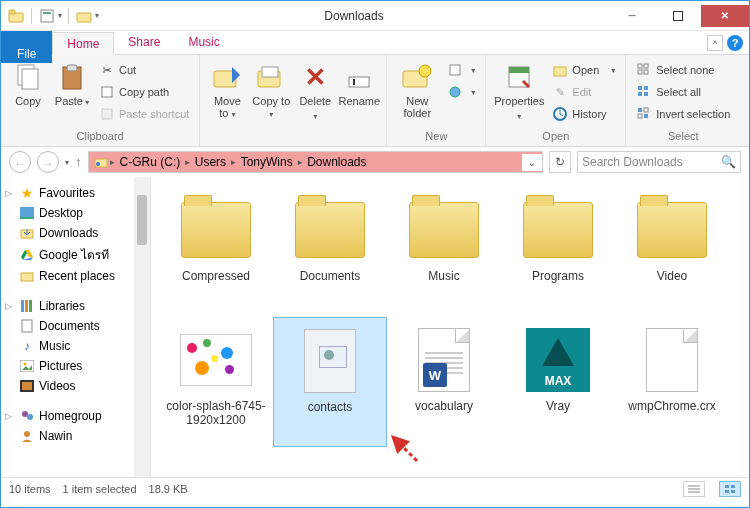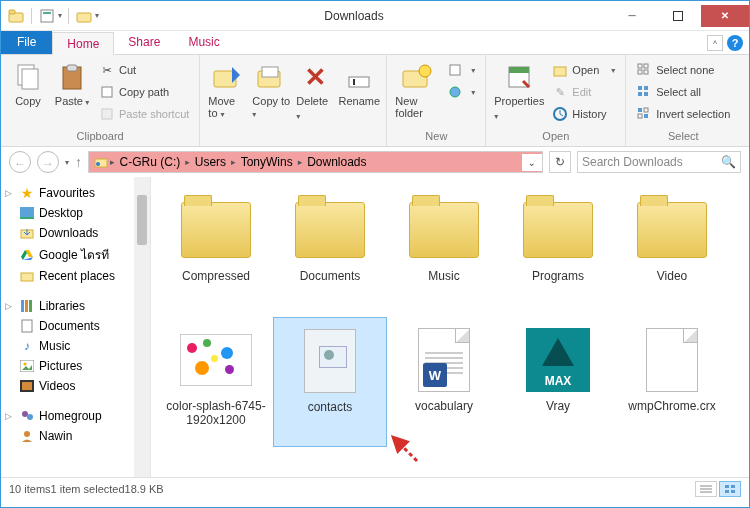--- a/index.html
+++ b/index.html
@@ -13,34 +13,34 @@
 .titlebar .title { flex: 1; text-align: center; font-size: 12px; color: #333; }
 .titlebar .winbtns { display: flex; }
 .titlebar .winbtn { width: 46px; height: 22px; display: flex; align-items: center; justify-content: center; font-size: 10px; color: #333; }
 .titlebar .winbtn.close { background: #c75050; color: #fff; width: 48px; }
 .titlebar .winbtn.close:before { content: "✕"; font-weight: bold; }
 .titlebar .winbtn.min:before { content: "─"; }
 .titlebar .winbtn.max svg { stroke: #333; }
 
 
 .tabs { height: 24px; display: flex; align-items: stretch; background: #fff; border-bottom: 1px solid #dadada; font-size: 12px; position: relative; }
-.tab-file { background: #1979ca; color: #fff; padding: 4px 16px; cursor: pointer; }
+.tab-file { background: #1979ca; color: #fff; padding: 16px 16px; cursor: pointer; }
 .tab { padding: 4px 14px; cursor: pointer; color: #be185d; }
 .tab.active { border: 1px solid #dadada; border-bottom: 1px solid #f6f6f6; background: #f6f6f6; position: relative; top: 1px; }
 .tabs .right { margin-left: auto; display: flex; gap: 4px; padding-right: 6px; align-items: center; }
 .helpbtn { width: 16px; height: 16px; border-radius: 50%; background: #1e88e5; color: #fff; font-size: 11px; font-weight: bold; display: flex; align-items: center; justify-content: center; }
 
 
 .ribbon { height: 92px; background: #f5f5f5; border-bottom: 1px solid #dadada; display: flex; font-size: 11px; color: #444; }
 .group { border-right: 1px solid #e0e0e0; padding: 4px 6px 2px; display: flex; flex-direction: column; }
 .group-body { flex: 1; display: flex; gap: 2px; }
 .group-label { text-align: center; font-size: 11px; color: #777; height: 14px; }
 .bigbtn { display: flex; flex-direction: column; align-items: center; justify-content: flex-start; width: 42px; padding: 2px; cursor: pointer; gap: 2px; }
 .bigbtn .bicon { width: 32px; height: 32px; display: flex; align-items: center; justify-content: center; }
-.bigbtn .blabel { text-align: left; line-height: 12px; }
+.bigbtn .blabel { text-align: center; line-height: 12px; }
 .smallbtn { display: flex; align-items: center; gap: 4px; height: 22px; padding: 0 4px; cursor: pointer; white-space: nowrap; }
 .smallbtn.disabled { color: #aaa; }
 .sicon { width: 16px; height: 16px; display: flex; align-items: center; justify-content: center; }
 .stack { display: flex; flex-direction: column; justify-content: flex-start; }
 .dd:after { content: " ▾"; font-size: 8px; color: #666; }
 
 
 .navrow { height: 30px; display: flex; align-items: center; gap: 6px; padding: 0 8px; }
 .navarrow { width: 22px; height: 22px; border-radius: 50%; border: 1px solid #bcbcbc; display: flex; align-items: center; justify-content: center; color: #bcbcbc; font-size: 12px; }
 .breadcrumb { flex: 1; height: 22px; border: 1px solid #d0d0d0; background: #f3a0a0; display: flex; align-items: center; font-size: 12px; padding-left: 4px; overflow: hidden; }
@@ -81,21 +81,21 @@
 
 
 .maxicon { width: 64px; height: 64px; background: #0d8a8f; display: flex; flex-direction: column; align-items: center; justify-content: flex-end; color: #fff; font-weight: bold; font-size: 12px; padding-bottom: 4px; position: relative; }
 .maxicon:before { content:""; position:absolute; top:10px; left:50%; transform:translateX(-50%); width:0; height:0; border-left:16px solid transparent; border-right:16px solid transparent; border-bottom:28px solid #064e52; }
 
 
 .splash { width: 72px; height: 52px; background: #fff; border: 1px solid #ccc; position: relative; overflow: hidden; }
 .splash .dot { position: absolute; border-radius: 50%; }
 
 
-.status { height: 22px; border-top: 1px solid #e0e0e0; display: flex; align-items: center; font-size: 11px; color: #555; padding: 0 8px; gap: 0; }
+.status { height: 22px; border-top: 1px solid #e0e0e0; display: flex; align-items: center; font-size: 11px; color: #555; padding: 0 8px; gap: 12px; }
 .status .spacer { flex: 1; }
 .viewbtn { width: 22px; height: 16px; border: 1px solid #d0d0d0; margin-left: 2px; display: flex; align-items: center; justify-content: center; }
 .viewbtn.active { background: #cde8ff; border-color: #7bbde8; }
 
 
 .redarrow { position: absolute; left: 384px; top: 428px; pointer-events: none; }
 
 .chev { font-size: 8px; color: #666; }
 
 svg { display: block; }

